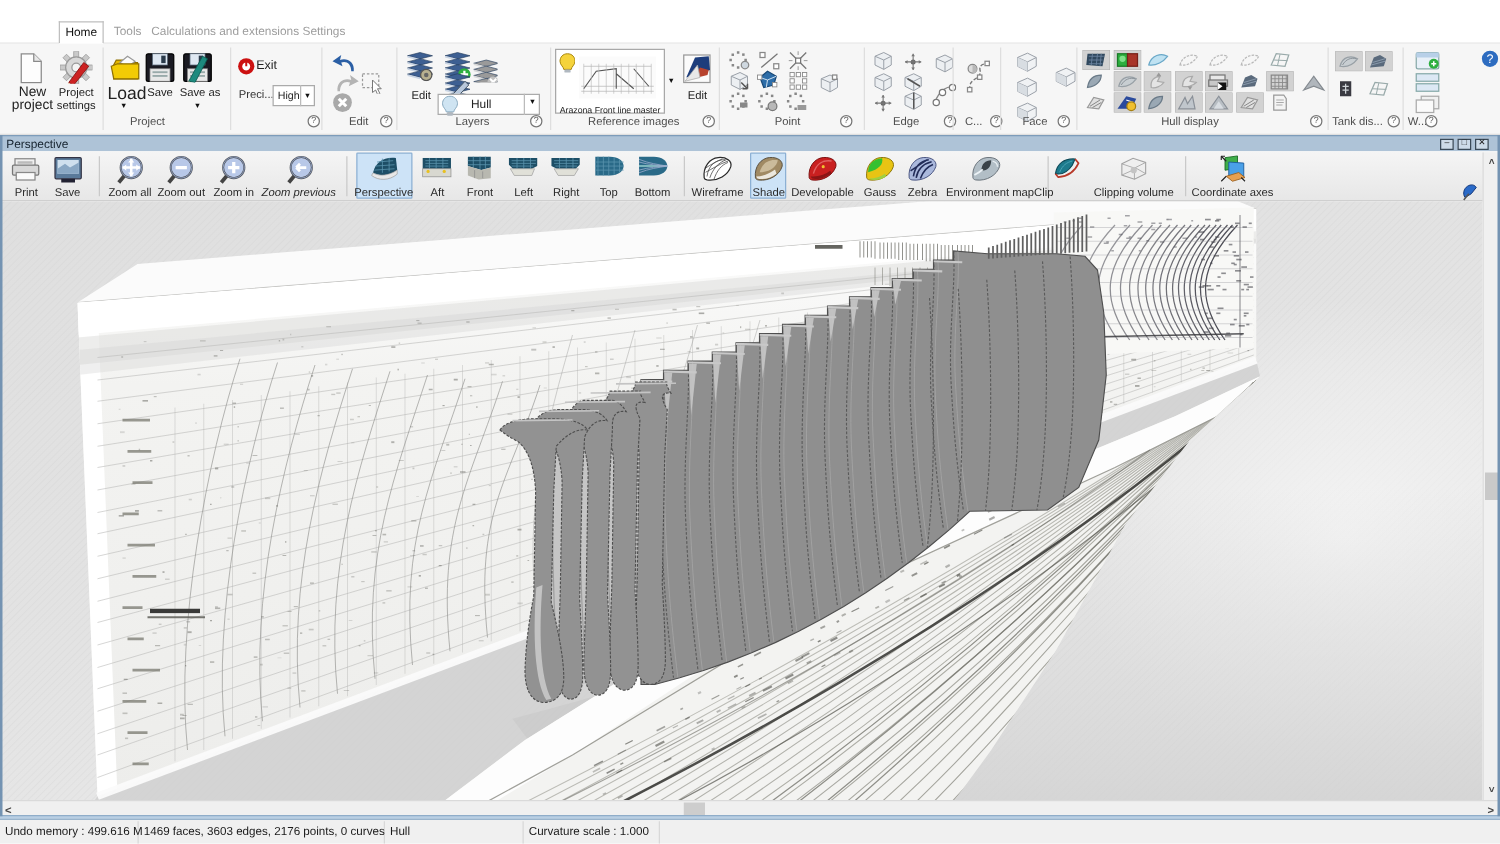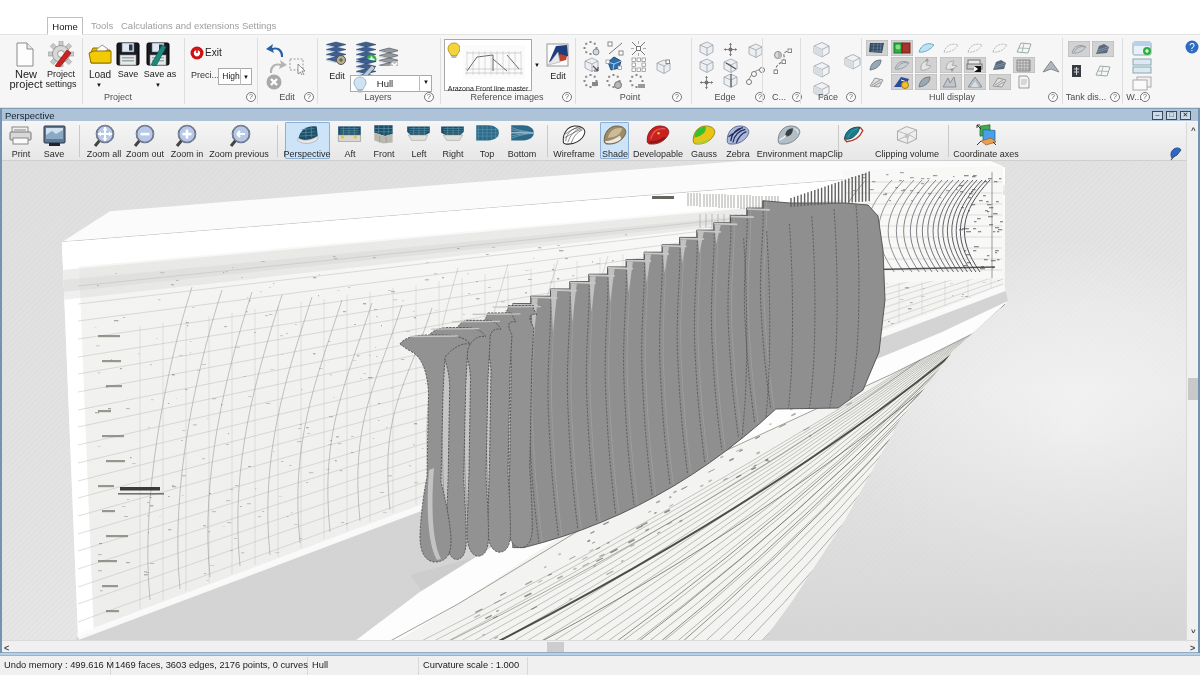--- a/index.html
+++ b/index.html
@@ -1174,21 +1174,21 @@
         <path d="M7,25 L19,9 L23,12 L11,27 Z" fill="#cc2222" stroke="#881111" stroke-width="0.7"></path>
         <path d="M7,25 L5,28 L9,27 Z" fill="#f0c6a0"></path>
       </svg>
 <div class="rtext" style="left:38px;top:35px;width:46px;font-size:9px;color:#222;text-align:center;">Project<br>settings</div>
 <div class="rsep" style="left:82px;"></div>
 <svg style="position:absolute;left:88px;top:8px;" width="24" height="23" viewBox="0 0 24 23">
         <path d="M3,9 L3,20 L22,20 L22,7 L12,7 L10,5 L5,5 Z" fill="#e7b800" stroke="#8f7000"></path>
         <path d="M8,7 L14,2 L20,6 L14,11 Z" fill="#fcfcfc" stroke="#999"></path>
         <path d="M1,10 L6,8 L23,8 L23,20 L3,20 Z" fill="#f2cb05" stroke="#8f7000"></path>
       </svg>
-<div class="rtext" style="left:86px;top:35px;width:28px;font-size:10px;color:#222;text-align:center;">Load</div>
+<div class="rtext" style="left:86px;top:35px;width:28px;font-size:14px;color:#222;text-align:center;">Load</div>
 <div class="dropd" style="left:96px;top:47px;">▼</div>
 <svg style="position:absolute;left:116px;top:7px;" width="24" height="24" viewBox="0 0 24 24">
         <rect x="1" y="1" width="22" height="22" rx="1.5" fill="#1a1a22" stroke="#000"></rect>
         <rect x="6" y="1" width="12" height="9" fill="#dfe8f2" stroke="#5a6a7a" stroke-width="0.6"></rect>
         <rect x="13" y="2.5" width="3.5" height="6" fill="#2a3a4a"></rect>
         <rect x="4" y="13" width="16" height="10" fill="#e8e8e8" stroke="#888" stroke-width="0.6"></rect>
         <rect x="6" y="15" width="12" height="1.5" fill="#9aa"></rect>
         <rect x="6" y="18" width="12" height="1.5" fill="#9aa"></rect>
       </svg>
 <div class="rtext" style="left:114px;top:35px;width:28px;font-size:9px;color:#222;text-align:center;">Save</div>
@@ -1677,21 +1677,21 @@
         <rect x="8.5" y="8.8" width="9" height="2.6" fill="#fff"></rect>
         <rect x="11.7" y="5.6" width="2.6" height="9" fill="#fff"></rect>
       </svg>
 <div class="tlabel" style="left:166px;width:42px;">Zoom in</div>
 <svg style="position:absolute;left:228px;top:3px;" width="25" height="24" viewBox="0 0 25 24">
         <path d="M8,16 L3,22" stroke="#444" stroke-width="3"></path>
         <circle cx="13" cy="10" r="8.5" fill="#b8c8e8" stroke="#55585e" stroke-width="1.6"></circle>
         <circle cx="13" cy="10" r="8.5" fill="none" stroke="#8898b8" stroke-width="0.8"></circle>
         <path d="M9,10 h8 M9,10 l3,-3 M9,10 l3,3" stroke="#fff" stroke-width="2.2" fill="none"></path>
       </svg>
-<div class="tlabel" style="left:200px;width:78px;">Zoom previous</div>
+<div class="tlabel" style="left:200px;width:78px;font-style:italic;">Zoom previous</div>
 <div class="tsep" style="left:277px;"></div>
 <div class="tbtn-hl" style="left:285px;top:1px;width:45px;height:37px;"></div>
 <svg style="position:absolute;left:293px;top:2px;" width="28" height="24" viewBox="0 0 26 22">
         <path d="M5,14 C7,6 13,2 22,3 L23,12 C18,16 11,17 5,14 Z" fill="#1d4e66"></path>
         <path d="M8,6 L20,5 M7,9 L21,8 M6,12 L21,11 M12,3.5 L12,14 M17,3 L17,13" stroke="#5a93ad" stroke-width="0.6"></path>
         <path d="M5,14 C10,17 17,16 23,12 L23,15 C17,20 9,20 4,16 Z" fill="#e8e8e8" stroke="#999" stroke-width="0.5"></path>
       </svg>
 <div class="tlabel" style="left:274px;width:66px;">Perspective</div>
 <svg style="position:absolute;left:336px;top:2px;" width="28" height="24" viewBox="0 0 26 22">
         <rect x="2" y="3" width="21" height="8" fill="#1d4e66"></rect>

